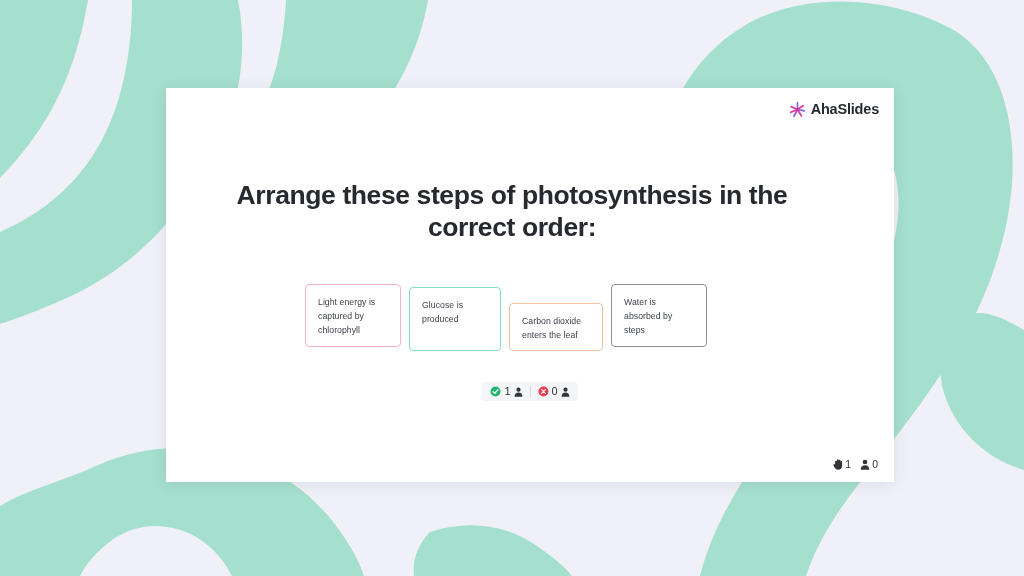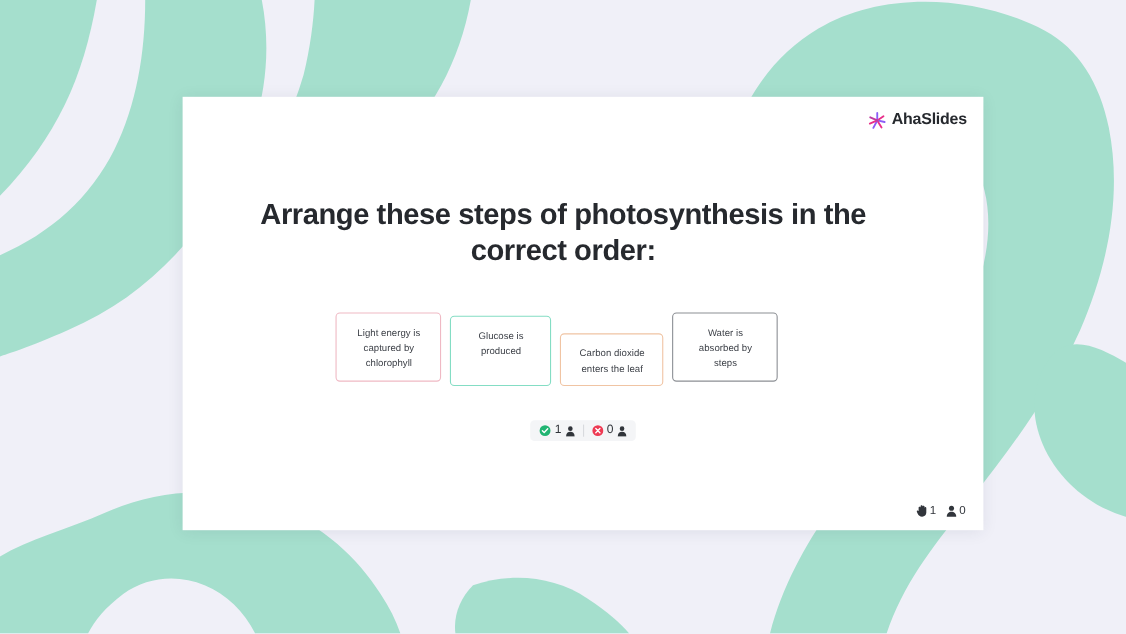--- a/index.html
+++ b/index.html
@@ -89,21 +89,20 @@
     border-radius: 4px;
     background: #ffffff;
     padding: 11px 11px 11px 12px;
     font-size: 8.7px;
     line-height: 1.58;
     color: #3d4148;
     letter-spacing: 0.05px;
   }
   .answer-card .card-text {
     display: block;
-    text-align: center;
   }
 
   
   #result-badges {
     position: absolute;
     left: 0;
     right: 0;
     top: 294px;
     display: flex;
     justify-content: center;

